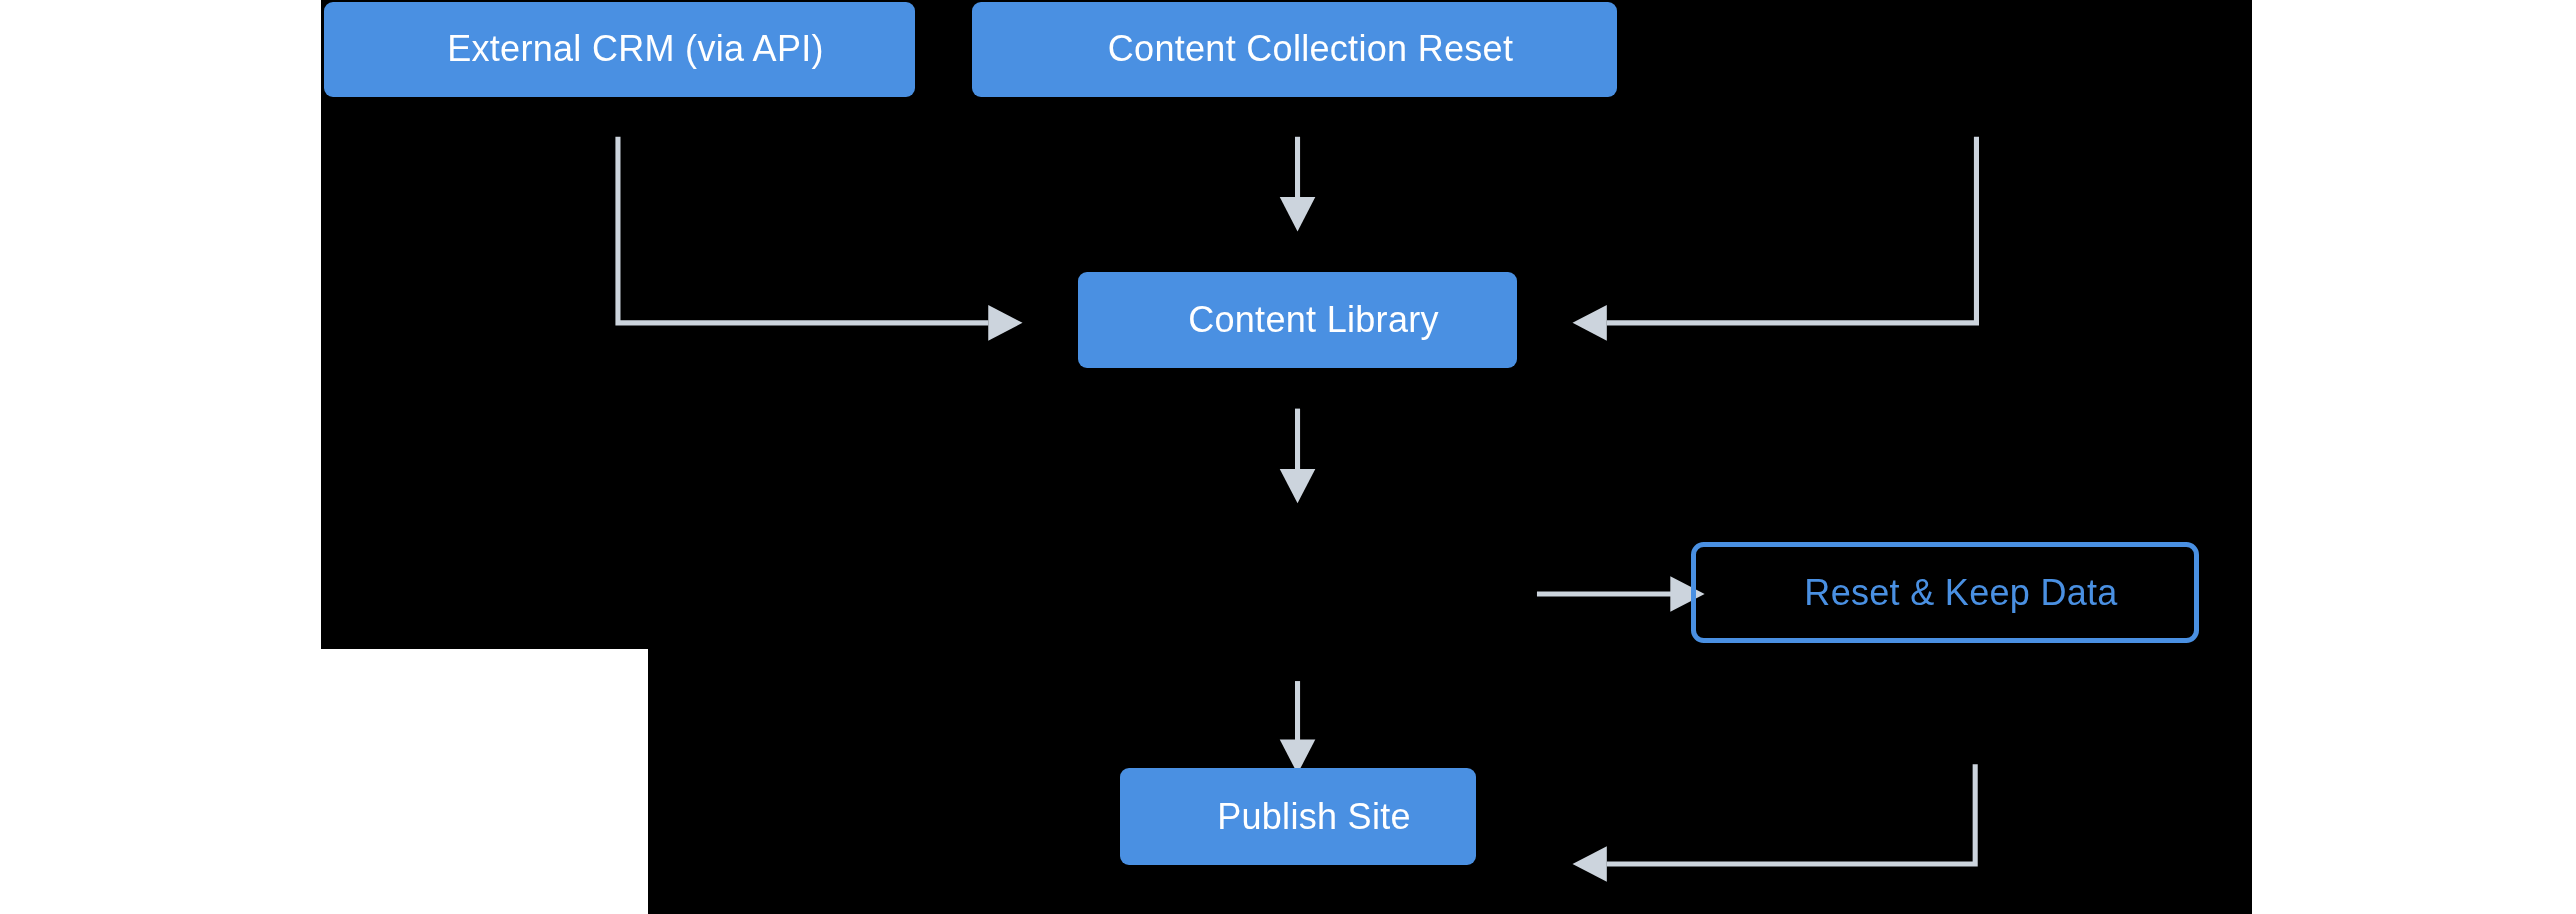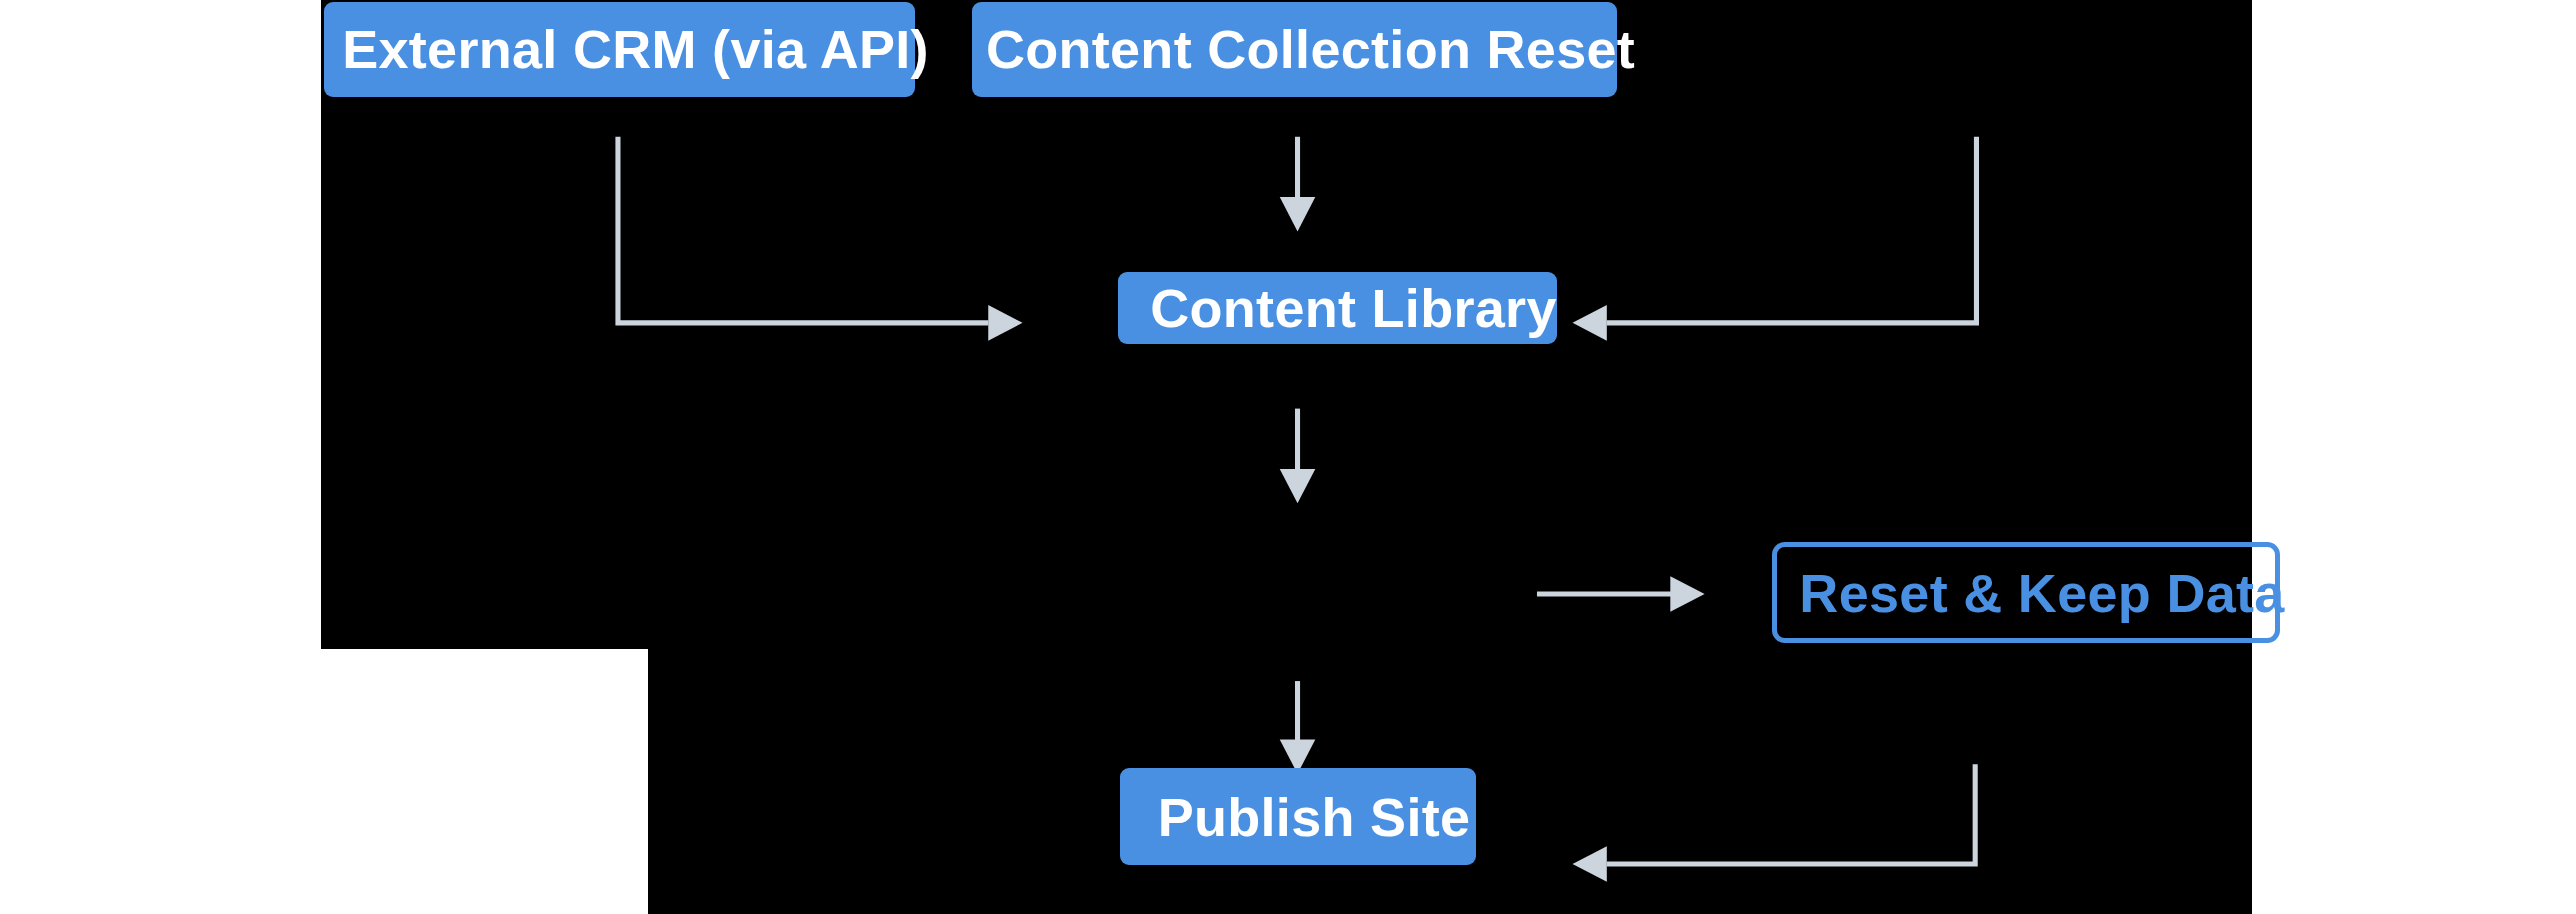--- a/index.html
+++ b/index.html
@@ -41,40 +41,40 @@
   }
   .arrowhead { fill: #ccd4dd; }
 
   .node {
     position: absolute;
     display: flex;
     align-items: center;
     justify-content: center;
     background: #4a90e2;
     color: #ffffff;
-    font-weight: 700;
-    font-size: 54px;
+    font-weight: 400;
+    font-size: 36px;
     letter-spacing: 0.3px;
     border-radius: 9px;
     white-space: nowrap;
     box-sizing: border-box;
     padding-left: 32px;
   }
   .node.outlined {
     background: transparent;
     border: 5.7px solid #4a90e2;
     color: #4a90e2;
     border-radius: 12.7px;
   }
   #node-external-crm            { left: 324px;  top: 1.9px;    width: 591px;  height: 95px; }
   #node-content-collection-form { left: 972px; top: 1.9px;    width: 645px; height: 95px; }
   #node-manually-enter-data     { left: 1680px; top: 1.9px;    width: 548px;  height: 95px; }
-  #node-content-library         { left: 1118px; top: 272px;  width: 439px;  height: 72px; }
+  #node-content-library         { left: 1078px; top: 272px;  width: 439px;  height: 96px; }
   #node-sites-widgets           { left: 1094px; top: 544px;  width: 403px;  height: 98px; }
-  #node-reset-keep-data         { left: 1772px; top: 542px;  width: 508px;  height: 101px; }
+  #node-reset-keep-data         { left: 1691px; top: 542px;  width: 508px;  height: 101px; }
   #node-publish-site            { left: 1120px; top: 768px; width: 356px;  height: 97px; }
 </style>
 </head>
 <body>
 
 <div class="page">
 
   <div class="panel" id="panel-top"></div>
   <div class="panel" id="panel-bottom"></div>
 

